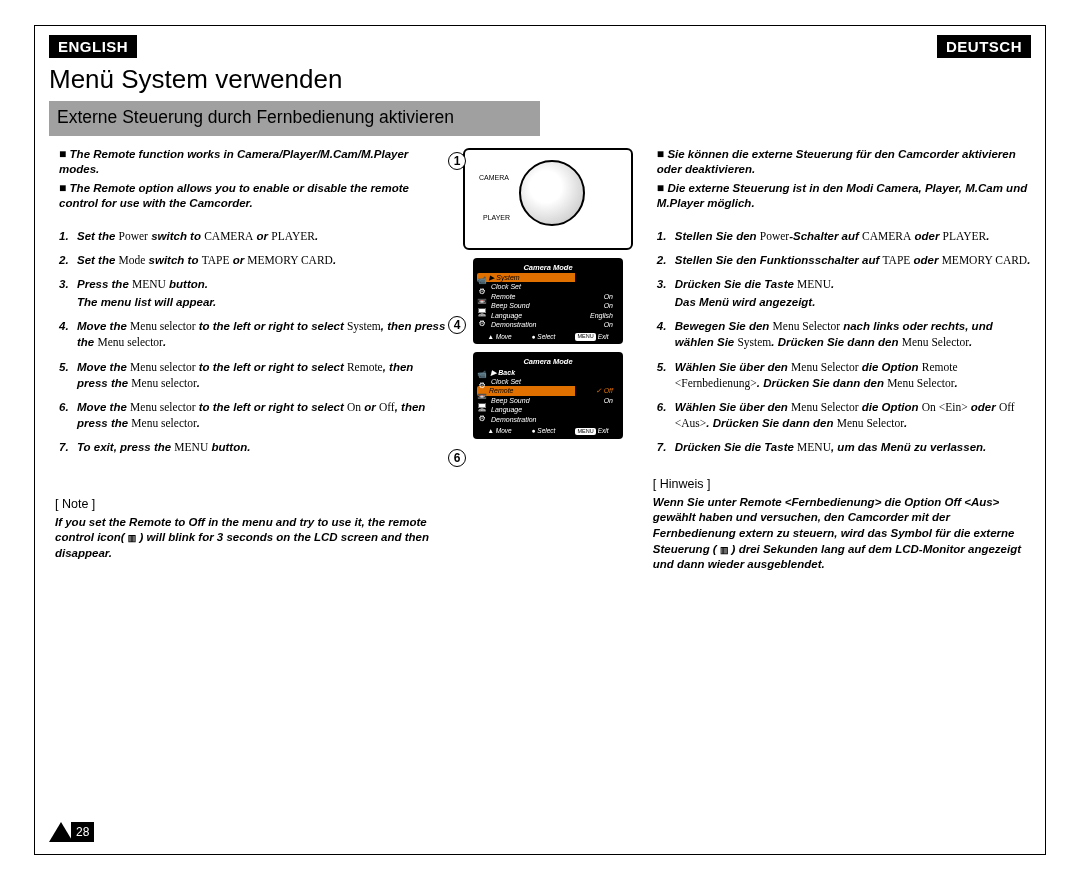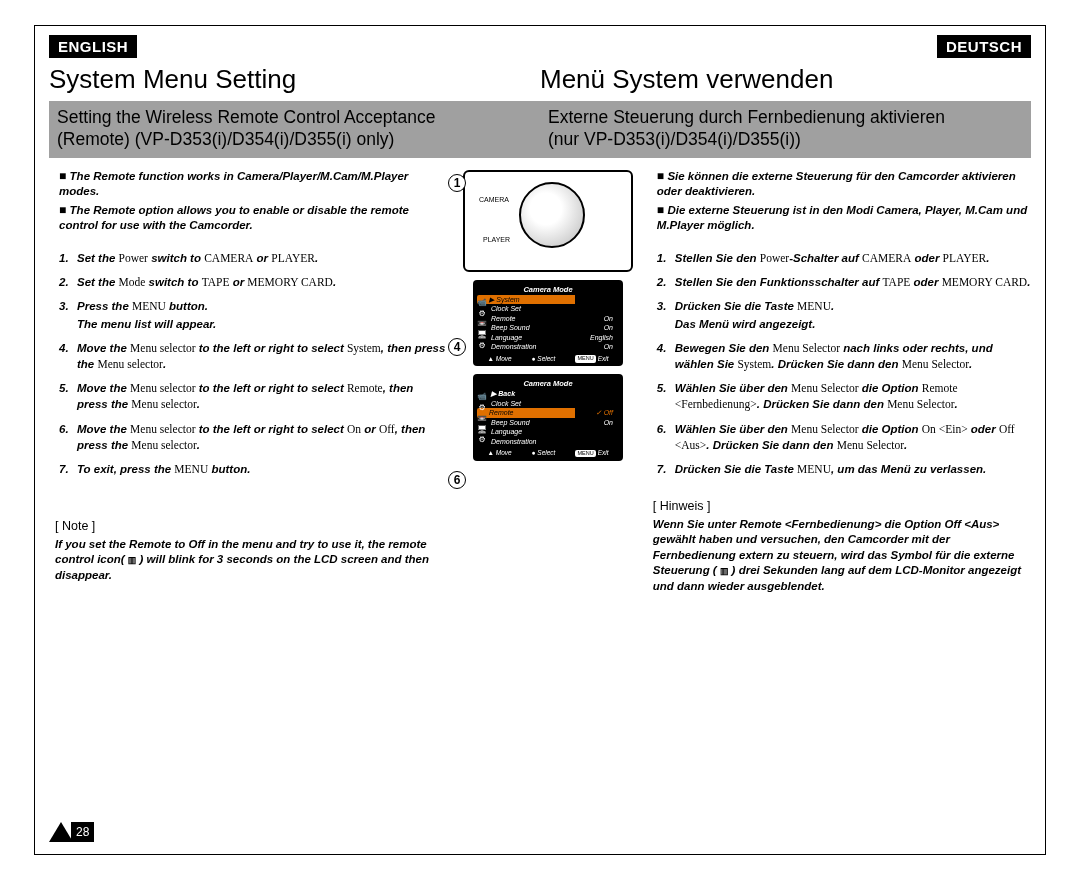--- a/index.html
+++ b/index.html
@@ -59,38 +59,28 @@
 
 <div class="page">
 
   <div class="lang-tags">
     <span class="lang-tag">ENGLISH</span>
     <span class="lang-tag">DEUTSCH</span>
   </div>
 
   <div class="titles-row">
     <div class="col-half">
-        <div class="main-title">System Menu Setting</div>
-      </div>
-    <div class="col-half">
         <div class="main-title">Menü System verwenden</div>
       </div>
   </div>
 
   <div class="titles-row" style="padding:0 14px;">
     <div class="col-half">
       <div class="gray-band">
-        <span>Setting the Wireless Remote Control Acceptance</span><br>
-        <span>(Remote) (VP-D353(i)/D354(i)/D355(i) only)</span>
-      </div>
-    </div>
-    <div class="col-half">
-      <div class="gray-band">
         <span>Externe Steuerung durch Fernbedienung aktivieren</span><br>
-        <span>(nur VP-D353(i)/D354(i)/D355(i))</span>
       </div>
     </div>
   </div>
 
   <div class="body-row">
 
     <div class="col-left">
       <div class="intro-block">
         <div class="intro-item">The Remote function works in Camera/Player/M.Cam/M.Player modes.</div>
         <div class="intro-item">The Remote option allows you to enable or disable the remote control for use with the Camcorder.</div>

